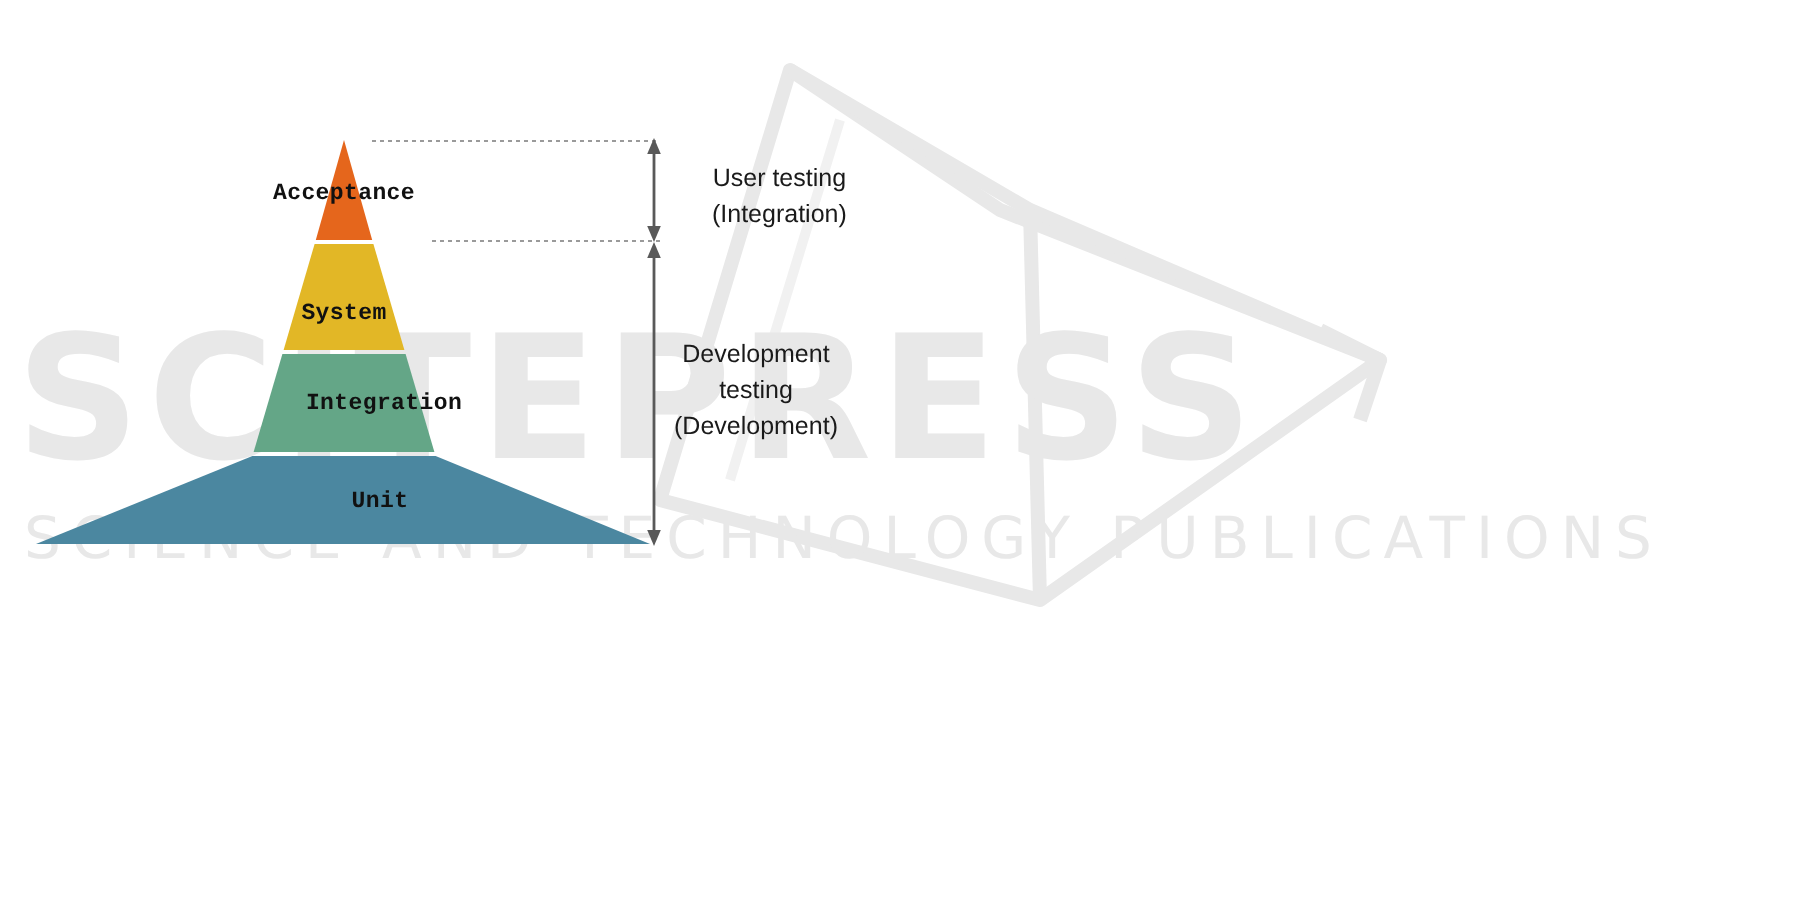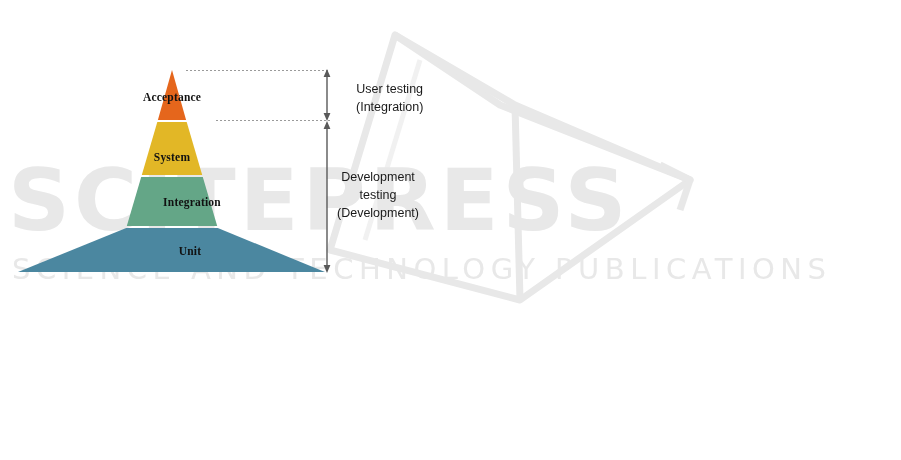--- a/index.html
+++ b/index.html
@@ -46,21 +46,21 @@
     letter-spacing: 5.5px;
   }
   
   #pyramid {
     position: absolute;
     left: 0; top: 0;
   }
   .band-label {
     position: absolute;
     color: #111111;
-    font-family: Liberation Serif, serif;
+    font-family: Liberation Mono, monospace;
     font-weight: 700;
     font-size: 11.5px;
     letter-spacing: 0.2px;
     white-space: nowrap;
     transform: translate(-50%, -50%);
   }
   
   .annot {
     position: absolute;
     font-family: "Liberation Sans", sans-serif;

